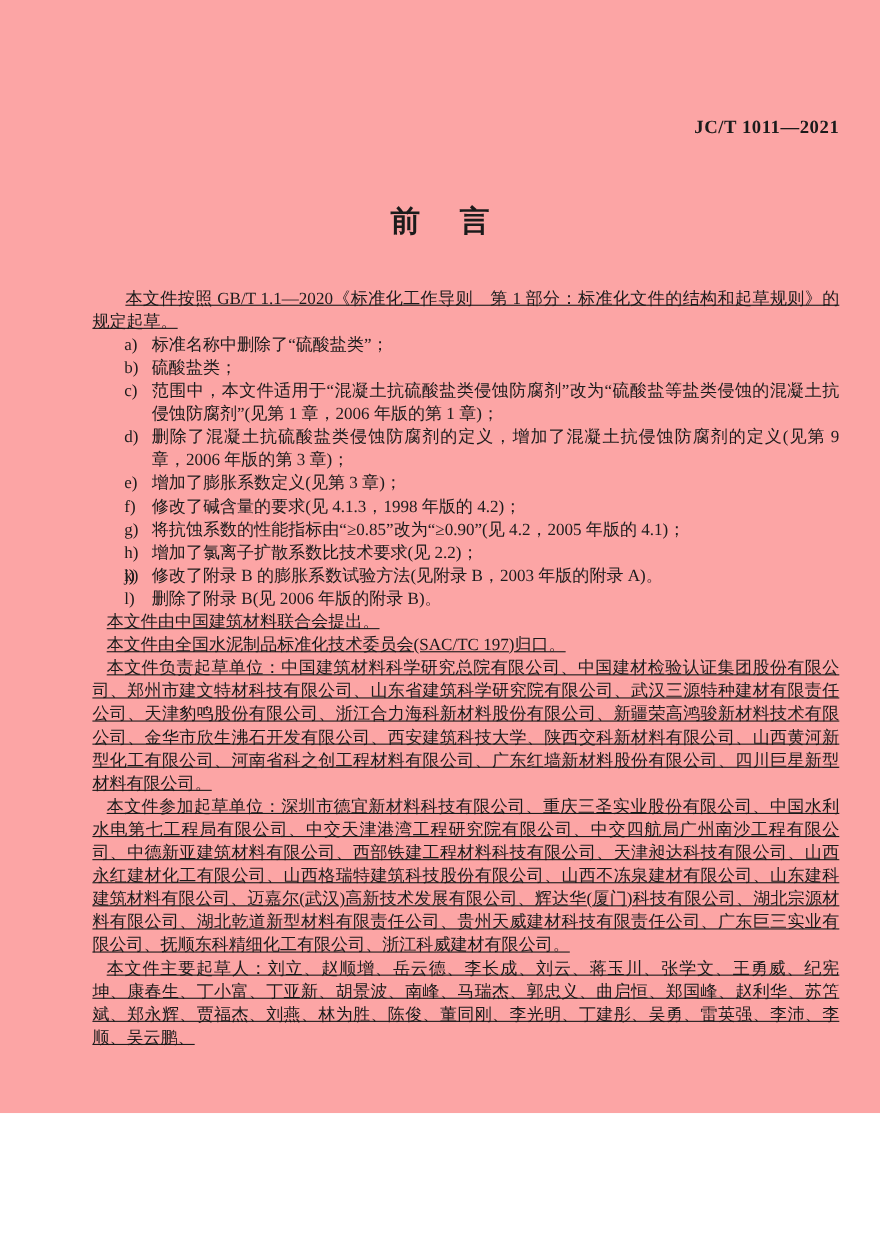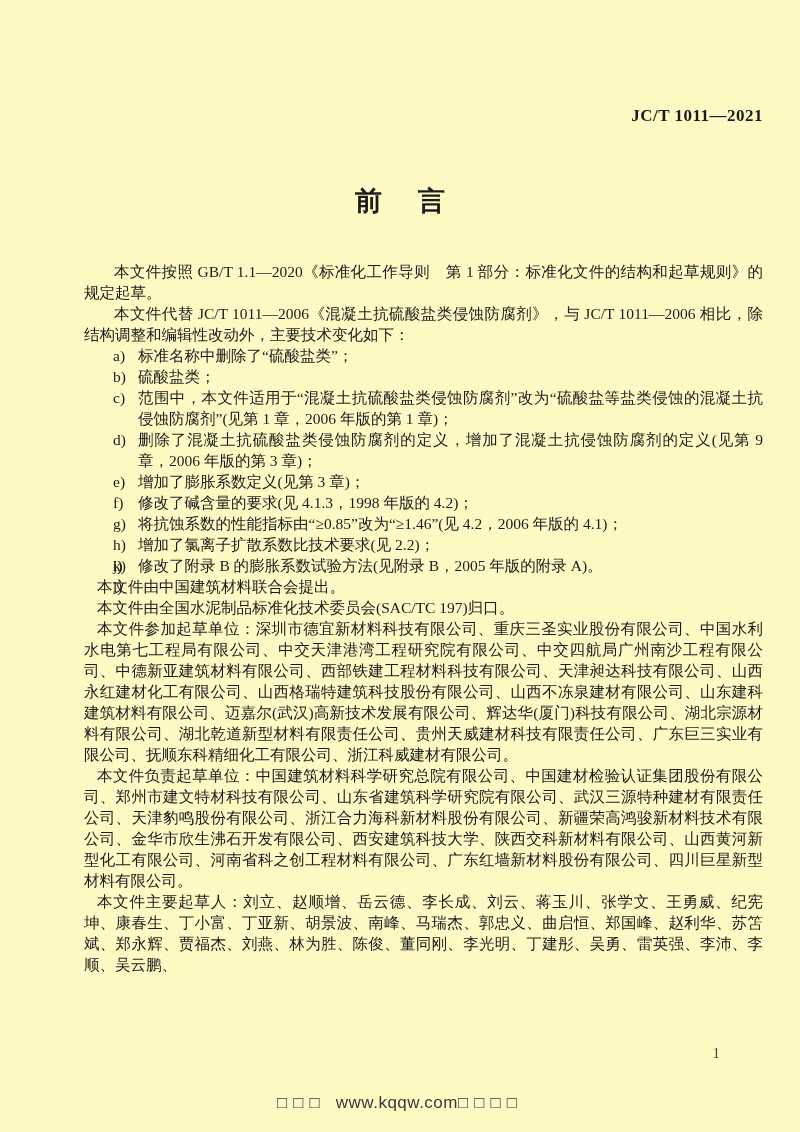--- a/index.html
+++ b/index.html
@@ -1,38 +1,38 @@
 <!DOCTYPE html>
 <html><head>
 <meta charset="utf-8">
 <style>
   html,body { margin:0; padding:0; background:#ffffff; }
   .page {
     position:relative;
-    width:800px; height:1132px;
-    background:#fef9c3;
+    width:800px; height:1012px;
+    background:#fca5a5;
     color:#1b1b1b;
     font-family:"Liberation Serif","DejaVu Serif",serif;
     overflow:hidden;
   }
   .std-code {
     position:absolute; top:106px; right:37px;
     font-size:17px; font-weight:bold; letter-spacing:0.5px;
   }
   .doc-title {
     position:absolute; top:183px; left:0; right:0;
     display:flex; justify-content:center; gap:36px;
     font-size:27px; font-weight:bold;
   }
   .doc-body {
     position:absolute; top:261px; left:84px; width:679px;
     font-size:15.5px; line-height:21px;
     text-align:justify;
   }
-  .doc-body p { margin:0; }
+  .doc-body p { margin:0;text-decoration:underline; }
   .indent2 { text-indent:30px; }
   .indent1 { text-indent:13px; }
   .change-item { position:relative; padding-left:54px; }
   .change-label { position:absolute; left:29px; top:0; }
   .page-number {
     position:absolute; top:1045px; right:80px;
     font-size:15px; color:#444;
   }
   .site-footer {
     position:absolute; top:1093px; left:0; right:0;
@@ -50,21 +50,20 @@
 
   <div class="std-code">JC/T 1011—2021</div>
 
   <h1 class="doc-title" style="margin:0;">
     <span>前</span>
     <span>言</span>
   </h1>
 
   <div class="doc-body">
     <p class="indent2">本文件按照 GB/T 1.1—2020《标准化工作导则　第 1 部分：标准化文件的结构和起草规则》的规定起草。</p>
-    <p class="indent2">本文件代替 JC/T 1011—2006《混凝土抗硫酸盐类侵蚀防腐剂》，与 JC/T 1011—2006 相比，除结构调整和编辑性改动外，主要技术变化如下：</p>
 
     <div>
       <div class="change-item">
         <span class="change-label">a)</span>
         <span>标准名称中删除了“硫酸盐类”；</span>
       </div>
       <div class="change-item">
         <span class="change-label">b)</span>
         <span>硫酸盐类；</span>
       </div>
@@ -79,45 +78,46 @@
       <div class="change-item">
         <span class="change-label">e)</span>
         <span>增加了膨胀系数定义(见第 3 章)；</span>
       </div>
       <div class="change-item">
         <span class="change-label">f)</span>
         <span>修改了碱含量的要求(见 4.1.3，1998 年版的 4.2)；</span>
       </div>
       <div class="change-item">
         <span class="change-label">g)</span>
-        <span>将抗蚀系数的性能指标由“≥0.85”改为“≥1.46”(见 4.2，2006 年版的 4.1)；</span>
+        <span>将抗蚀系数的性能指标由“≥0.85”改为“≥0.90”(见 4.2，2005 年版的 4.1)；</span>
       </div>
       <div class="change-item">
         <span class="change-label">h)</span>
         <span>增加了氯离子扩散系数比技术要求(见 2.2)；</span>
       </div>
       <div class="change-item">
         <span class="change-label">i)</span>
       </div>
       <div class="change-item">
         <span class="change-label">j)</span>
       </div>
       <div class="change-item">
         <span class="change-label">k)</span>
-        <span>修改了附录 B 的膨胀系数试验方法(见附录 B，2005 年版的附录 A)。</span>
+        <span>修改了附录 B 的膨胀系数试验方法(见附录 B，2003 年版的附录 A)。</span>
       </div>
       <div class="change-item">
         <span class="change-label">l)</span>
+        <span>删除了附录 B(见 2006 年版的附录 B)。</span>
       </div>
     </div>
 
     <p class="indent1">本文件由中国建筑材料联合会提出。</p>
     <p class="indent1">本文件由全国水泥制品标准化技术委员会(SAC/TC 197)归口。</p>
+    <p class="indent1">本文件负责起草单位：中国建筑材料科学研究总院有限公司、中国建材检验认证集团股份有限公司、郑州市建文特材科技有限公司、山东省建筑科学研究院有限公司、武汉三源特种建材有限责任公司、天津豹鸣股份有限公司、浙江合力海科新材料股份有限公司、新疆荣高鸿骏新材料技术有限公司、金华市欣生沸石开发有限公司、西安建筑科技大学、陕西交科新材料有限公司、山西黄河新型化工有限公司、河南省科之创工程材料有限公司、广东红墙新材料股份有限公司、四川巨星新型材料有限公司。</p>
     <p class="indent1">本文件参加起草单位：深圳市德宜新材料科技有限公司、重庆三圣实业股份有限公司、中国水利水电第七工程局有限公司、中交天津港湾工程研究院有限公司、中交四航局广州南沙工程有限公司、中德新亚建筑材料有限公司、西部铁建工程材料科技有限公司、天津昶达科技有限公司、山西永红建材化工有限公司、山西格瑞特建筑科技股份有限公司、山西不冻泉建材有限公司、山东建科建筑材料有限公司、迈嘉尔(武汉)高新技术发展有限公司、辉达华(厦门)科技有限公司、湖北宗源材料有限公司、湖北乾道新型材料有限责任公司、贵州天威建材科技有限责任公司、广东巨三实业有限公司、抚顺东科精细化工有限公司、浙江科威建材有限公司。</p>
-    <p class="indent1">本文件负责起草单位：中国建筑材料科学研究总院有限公司、中国建材检验认证集团股份有限公司、郑州市建文特材科技有限公司、山东省建筑科学研究院有限公司、武汉三源特种建材有限责任公司、天津豹鸣股份有限公司、浙江合力海科新材料股份有限公司、新疆荣高鸿骏新材料技术有限公司、金华市欣生沸石开发有限公司、西安建筑科技大学、陕西交科新材料有限公司、山西黄河新型化工有限公司、河南省科之创工程材料有限公司、广东红墙新材料股份有限公司、四川巨星新型材料有限公司。</p>
     <p class="indent1">本文件主要起草人：刘立、赵顺增、岳云德、李长成、刘云、蒋玉川、张学文、王勇威、纪宪坤、康春生、丁小富、丁亚新、胡景波、南峰、马瑞杰、郭忠义、曲启恒、郑国峰、赵利华、苏笘斌、郑永辉、贾福杰、刘燕、林为胜、陈俊、董同刚、李光明、丁建彤、吴勇、雷英强、李沛、李顺、吴云鹏、</p>
   </div>
 
   <div class="page-number">1</div>
 
   <div class="site-footer">
     <span class="tofu tofu-left">□□□</span><span class="site-url">www.kqqw.com</span><span class="tofu">□□□□</span>
   </div>
 
 </div>

